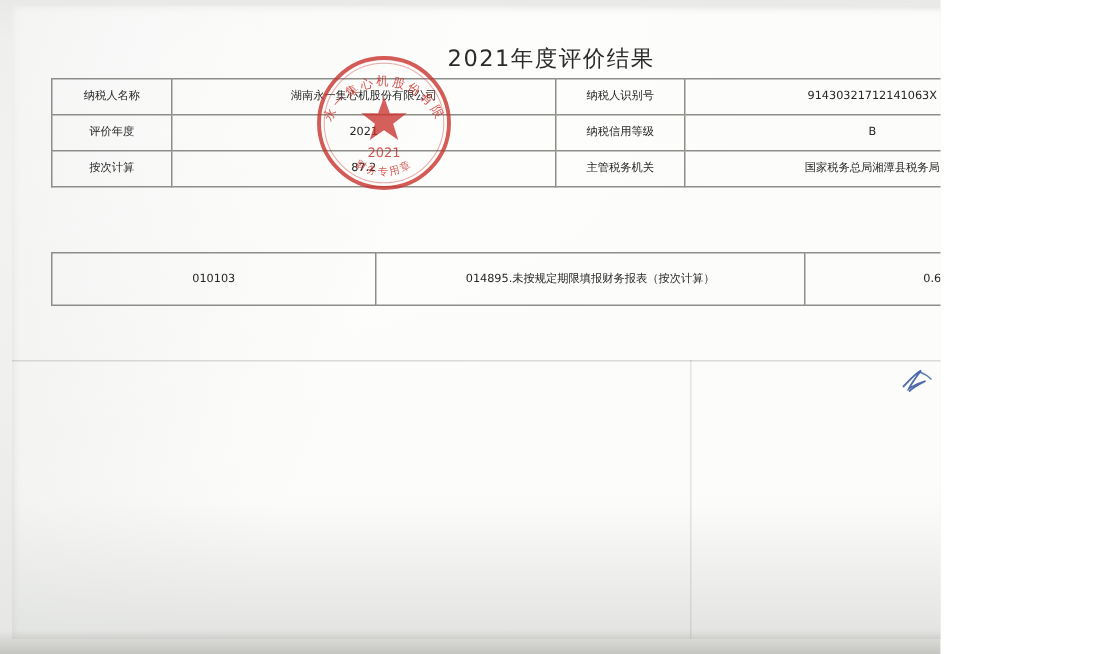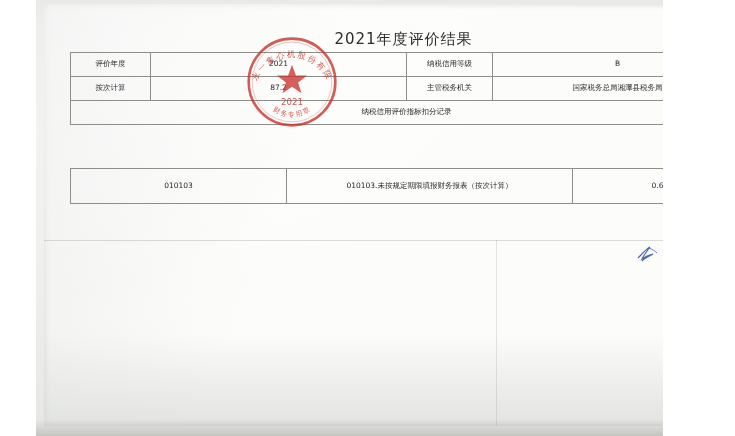--- a/index.html
+++ b/index.html
@@ -12,21 +12,20 @@
     height: 436px;
     overflow: hidden;
     font-family: "DejaVu Sans", "Liberation Sans", sans-serif;
   }
   #page {
     position: relative;
     width: 627px;
     height: 436px;
     background: linear-gradient(180deg, #e9e9e7 0%, #efefed 6%, #f2f2f0 30%, #f0f0ee 60%, #e6e6e4 100%);
     overflow: hidden;
-    margin-left: 36px;
   }
   
   #sheet {
     position: absolute;
     left: 8px;
     top: 4px;
     width: 719px;
     height: 422px;
     background: #fcfcfa;
     box-shadow: 0 0 6px rgba(120,120,115,0.35) inset;
@@ -141,47 +140,50 @@
 
     <table class="grid">
       <colgroup>
         <col style="width:80px">
         <col style="width:256px">
         <col style="width:86px">
         <col style="width:250px">
       </colgroup>
       <tbody>
         <tr>
+          <td class="lbl">纳税人名称</td>
+          <td class="val">湖南永一集心机股份有限公司</td>
+          <td class="lbl">纳税人识别号</td>
+          <td class="val">91430321712141063X</td>
+        </tr>
+        <tr>
           <td class="lbl">评价年度</td>
           <td class="val">2021</td>
           <td class="lbl">纳税信用等级</td>
           <td class="val">B</td>
         </tr>
         <tr>
           <td class="lbl">按次计算</td>
           <td class="val">87.2</td>
           <td class="lbl">主管税务机关</td>
           <td class="val">国家税务总局湘潭县税务局</td>
-        </tr>
-        <tr>
-          <td class="section-head" colspan="4">纳税信用评价指标扣分记录</td>
         </tr>
       </tbody>
     </table>
 
     <table class="grid" style="top:164px;">
       <colgroup>
         <col style="width:216px">
         <col style="width:286px">
         <col style="width:170px">
       </colgroup>
       <tbody>
         <tr class="tall">
           <td>010103</td>
-          <td class="indname">010103.未按规定期限填报财务报表（按次计算）</td>
+          <td class="indname">014895.未按规定期限填报财务报表（按次计算）</td>
           <td>0.6</td>
         </tr>
       </tbody>
     </table>
 
     <svg id="seal" viewBox="0 0 120 120">
       <defs>
         <path id="sealTopArc" d="M 18,62 A 44,44 0 0 1 102,62"></path>
         <path id="sealBottomArc" d="M 26,76 A 36,36 0 0 0 94,76"></path>
       </defs>

